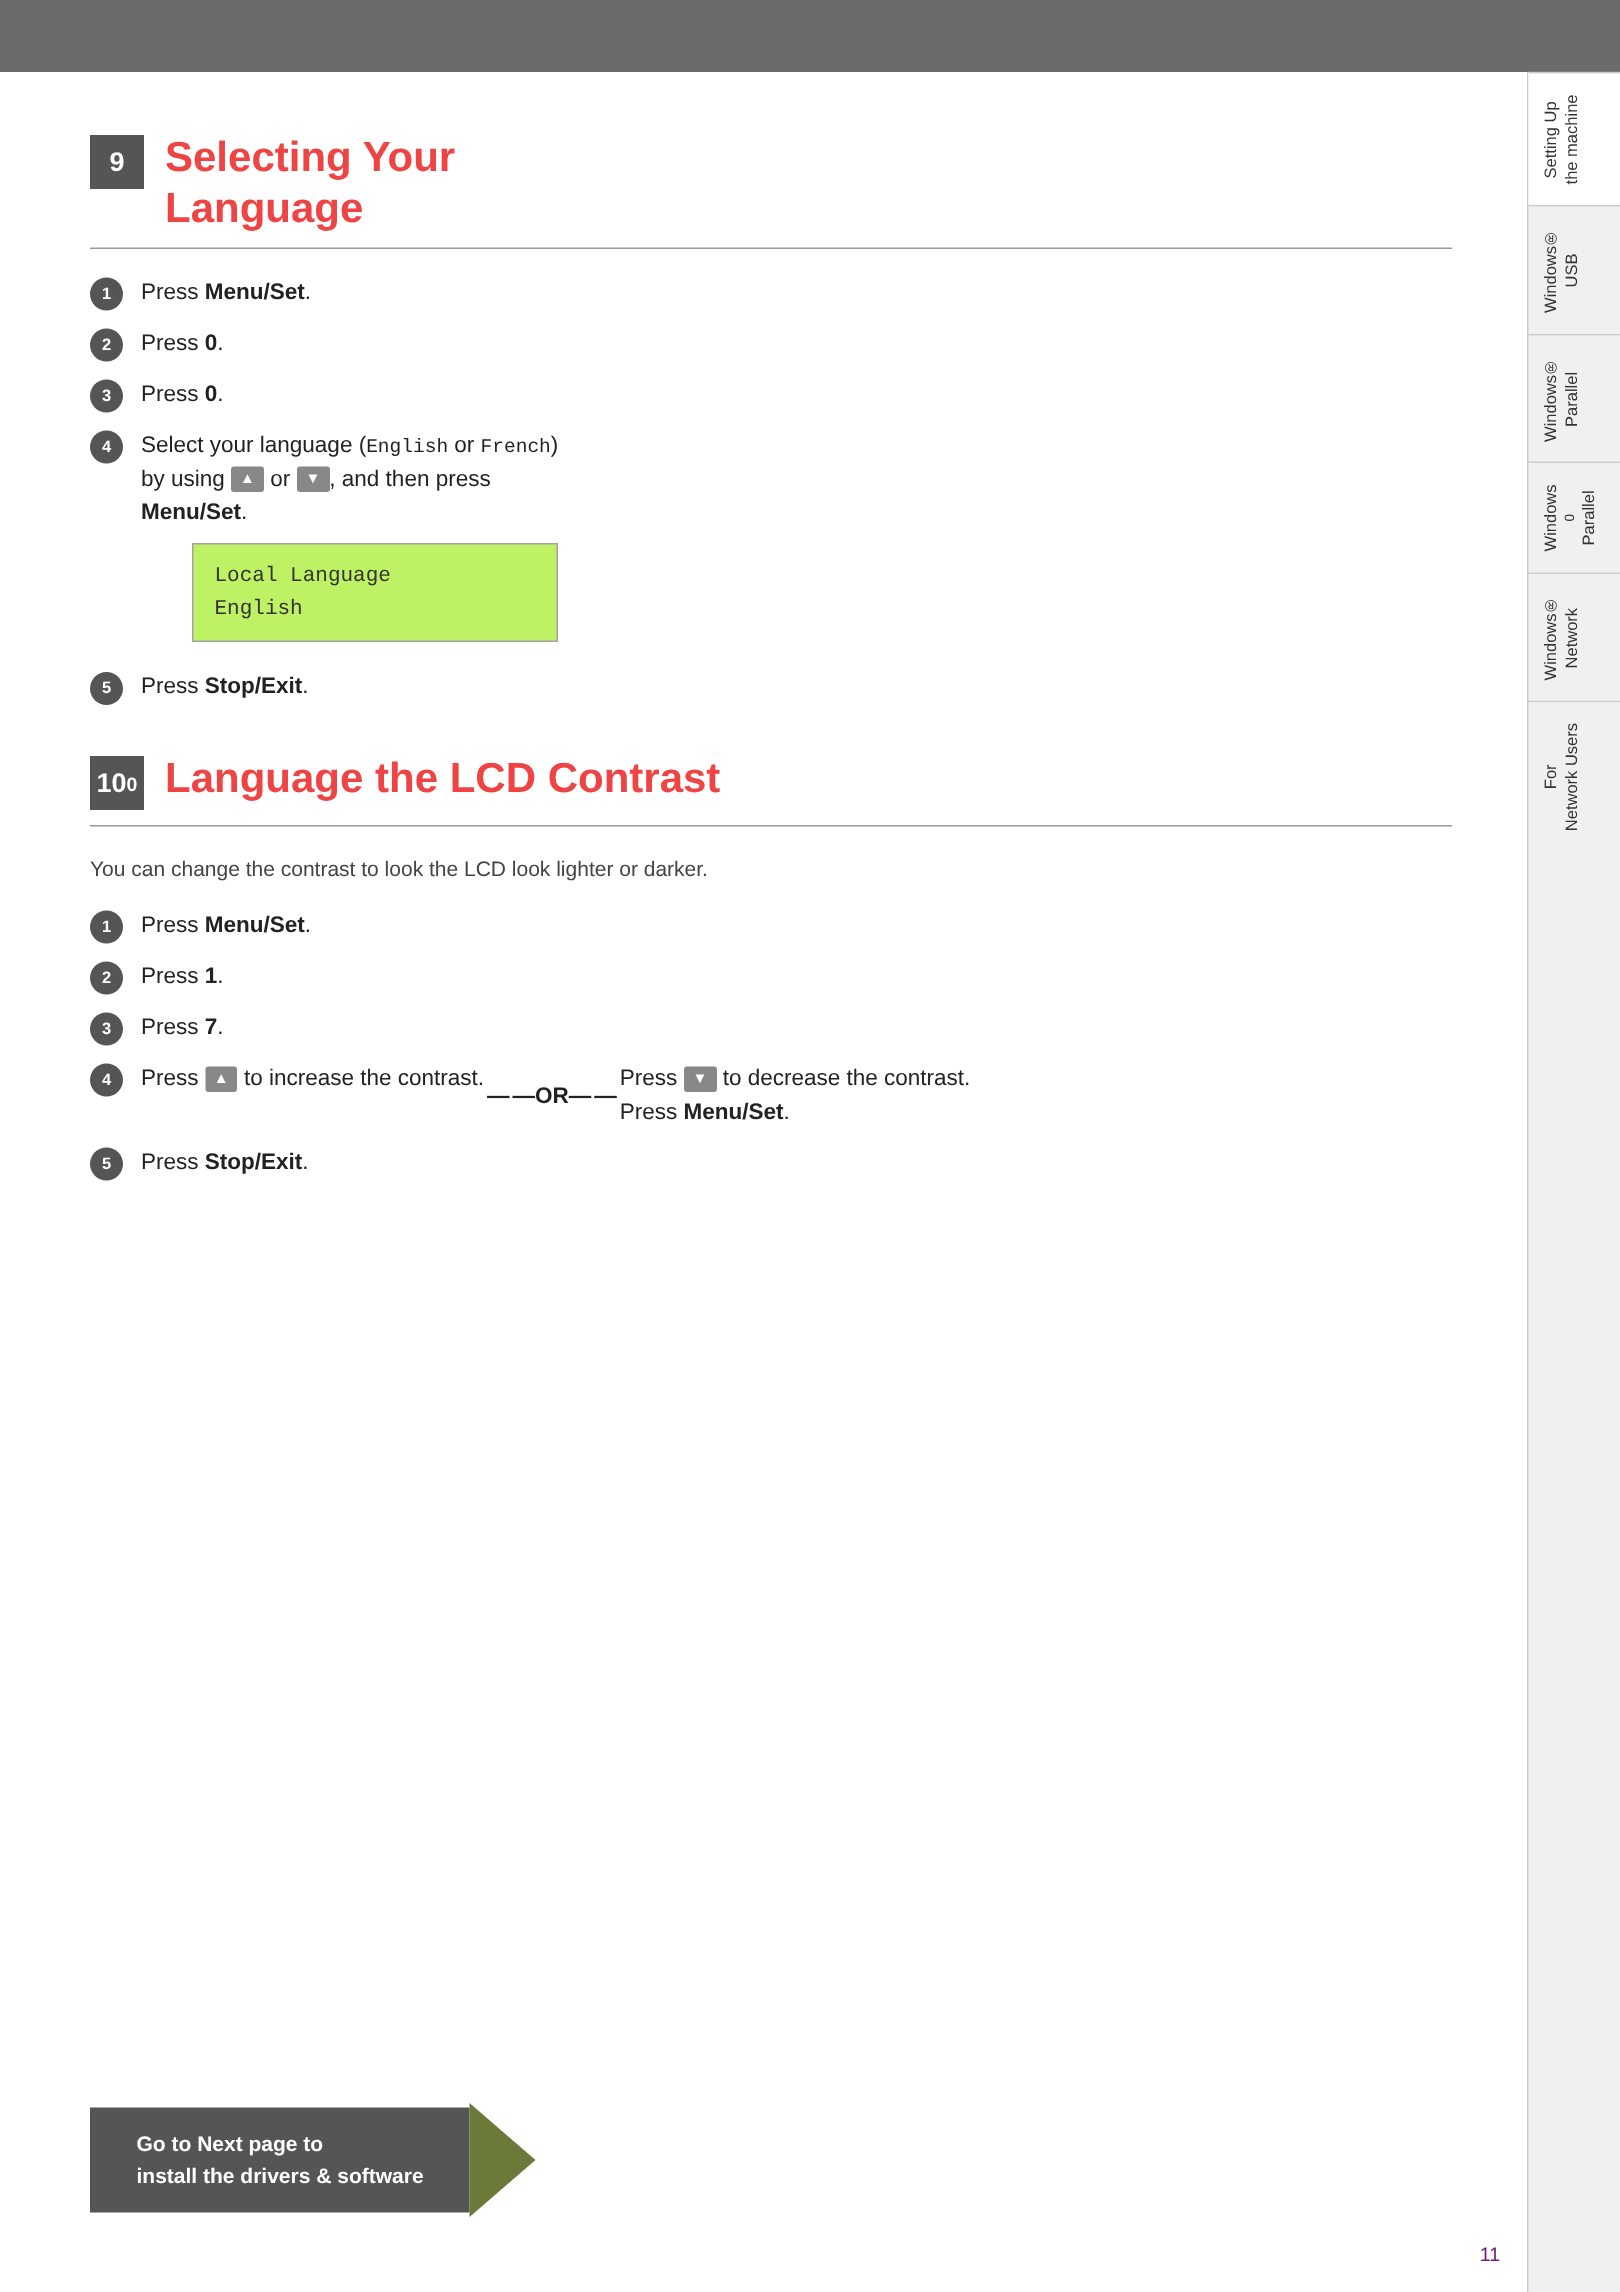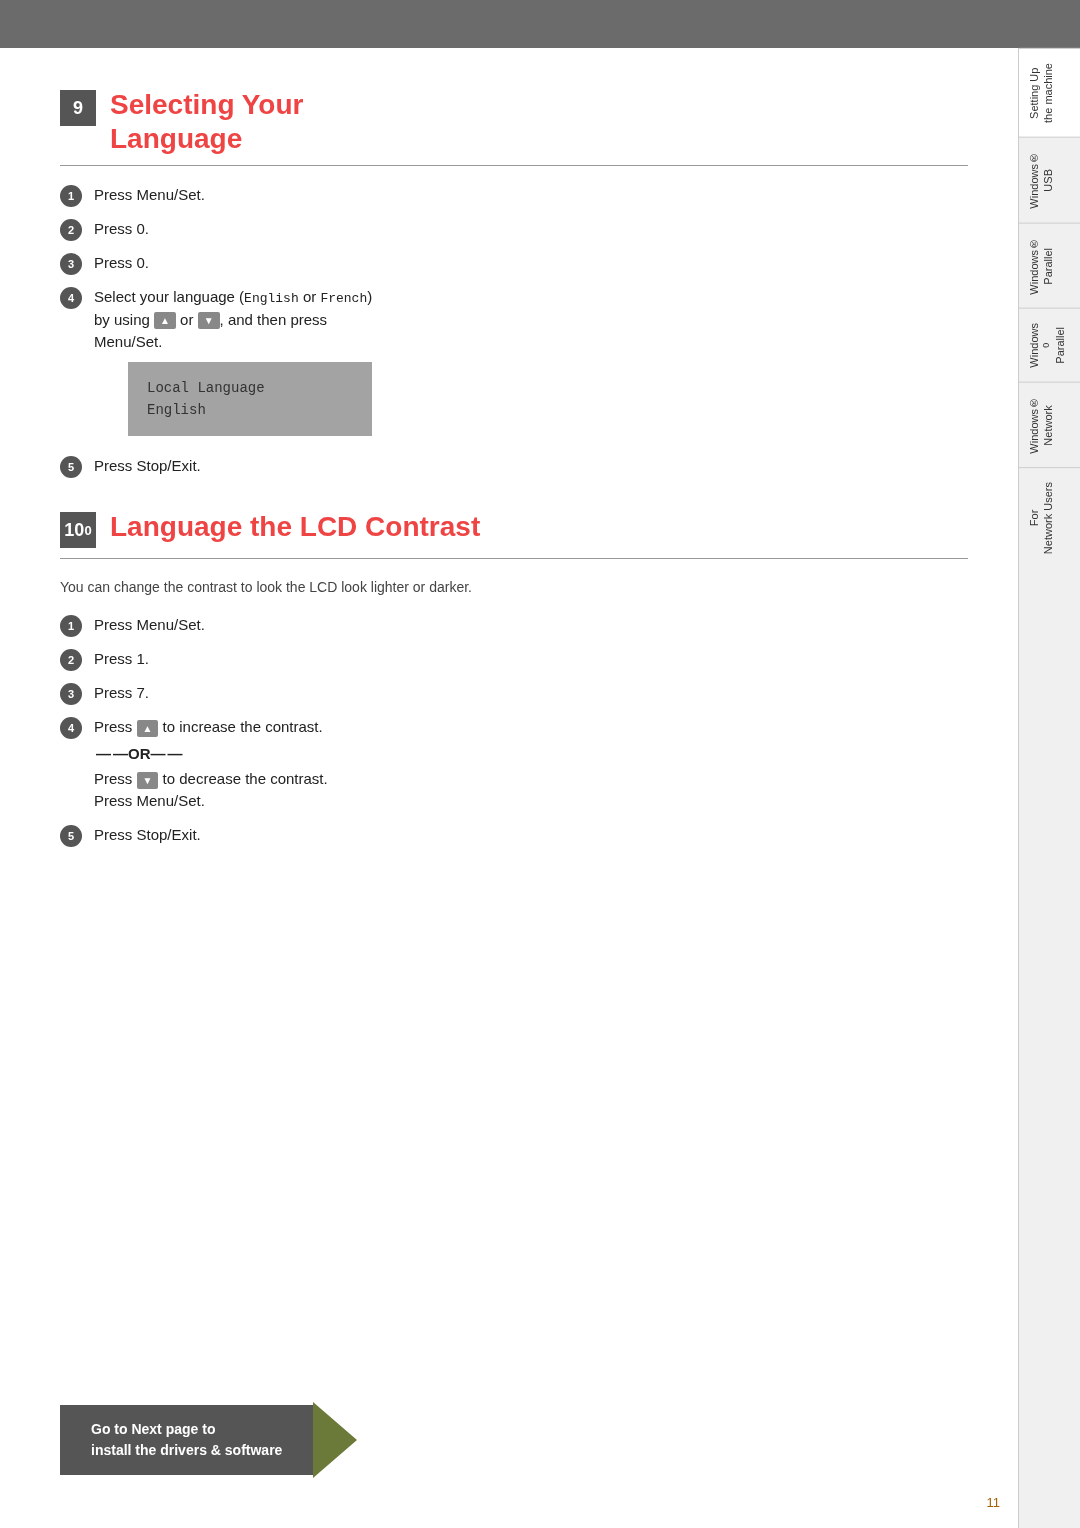--- a/index.html
+++ b/index.html
@@ -125,32 +125,32 @@
       flex-shrink: 0;
       margin-top: 1px;
     }
 
     .step-text {
       font-size: 15px;
       line-height: 1.5;
     }
 
     .step-text b {
-      font-weight: normal;
+      font-weight: bold;
     }
 
     .step-text code {
       font-family: 'Courier New', monospace;
       font-size: 13px;
     }
 
     
     .lcd-box {
-      border: 5px solid #a3a3a3;
-      background: #a3a3a3;
+      border: 1px solid #a3a3a3;
+      background: #bef264;
       font-family: 'Courier New', monospace;
       font-size: 14px;
       padding: 10px 14px;
       margin: 8px 0 8px 34px;
       display: inline-block;
       color: #333;
       line-height: 1.6;
     }
 
     
@@ -196,21 +196,21 @@
       line-height: 1.5;
       min-width: 240px;
     }
 
     
     .page-number {
       position: absolute;
       bottom: 18px;
       right: 80px;
       font-size: 13px;
-      color: #a16207;
+      color: #701a75;
     }
   </style>
 </head>
 <body>
 
 <div class="top-bar"></div>
 
 <div class="right-sidebar">
   <div class="sidebar-tab active">
     <span>Setting Up</span>
@@ -306,21 +306,21 @@
       <li class="step-item">
         <span class="step-circle">2</span>
         <span class="step-text">Press <b>1</b>.</span>
       </li>
       <li class="step-item">
         <span class="step-circle">3</span>
         <span class="step-text">Press <b>7</b>.</span>
       </li>
       <li class="step-item">
         <span class="step-circle">4</span>
-        <div style="display:flex;flex-direction:column;">
+        <div style="display:flex;flex-direction:row;">
           <span class="step-text">
             Press
             <span style="display:inline-block;background:#888;color:#fff;font-size:10px;padding:1px 6px;border-radius:2px;vertical-align:middle;">▲</span>
             to increase the contrast.
           </span>
           <div class="or-divider" style="font-weight:bold;margin:6px 0;display:flex;align-items:center;">—<b>OR</b>—</div>
           <span class="step-text">
             Press
             <span style="display:inline-block;background:#888;color:#fff;font-size:10px;padding:1px 6px;border-radius:2px;vertical-align:middle;">▼</span>
             to decrease the contrast.<br>

